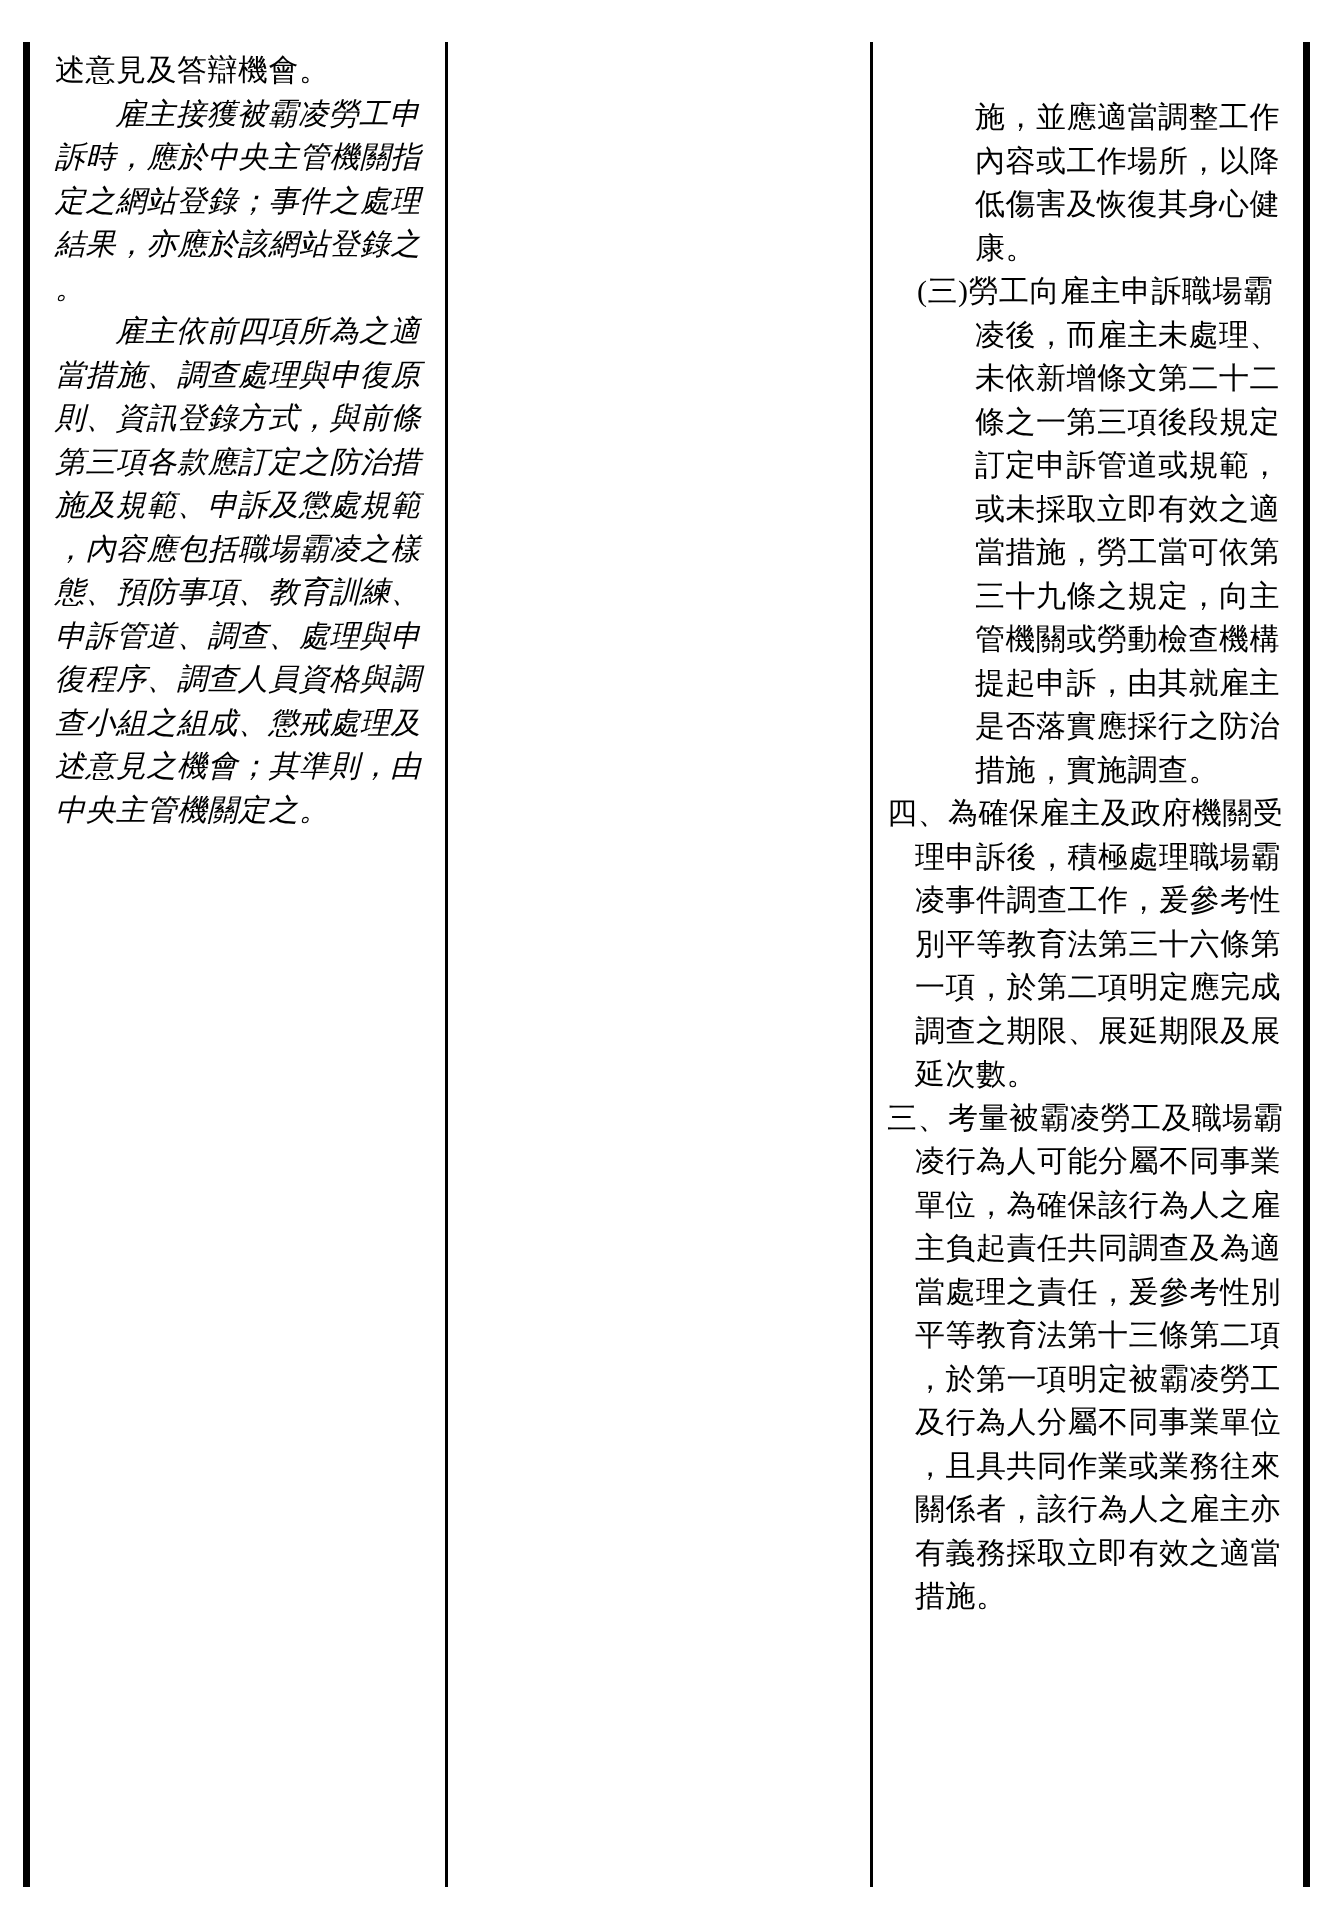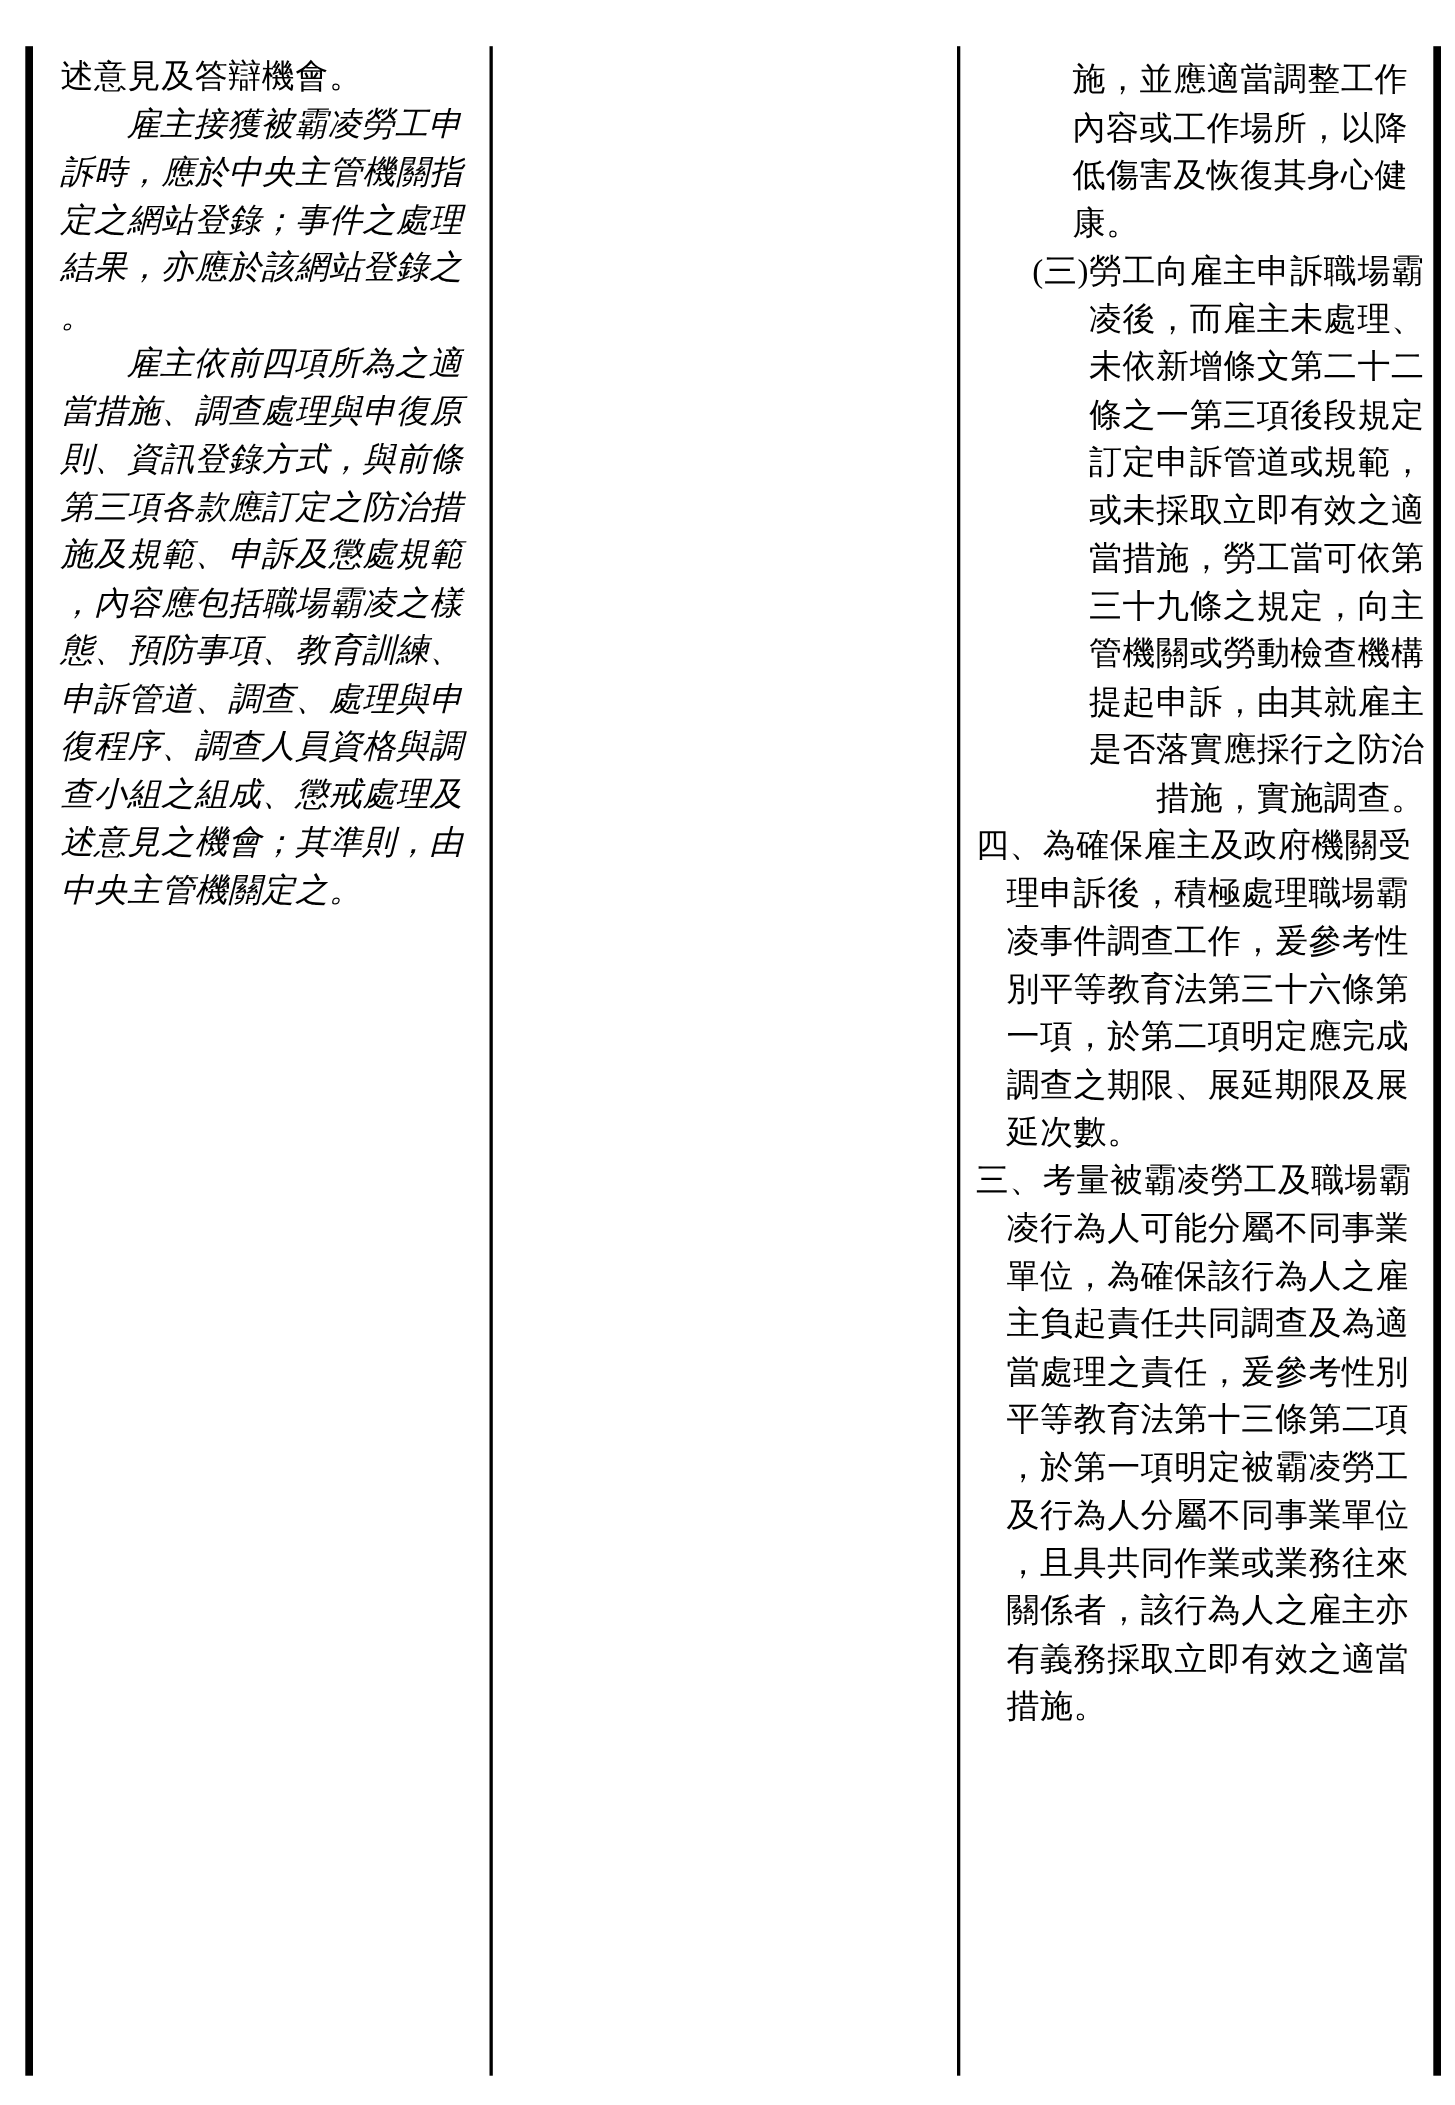--- a/index.html
+++ b/index.html
@@ -26,22 +26,22 @@
     width:430px;
     padding:9px 8px 0 14px;
   }
   .para,.blk{
     font-size:30px;line-height:43.5px;
     white-space:pre-line;
     letter-spacing:0.5px;
   }
   .para.indent{text-indent:2em;font-style:italic;}
   
-  .blk.cont-sub{padding-left:88px;}
-  .blk.sub-item{padding-left:88px;text-indent:-58px;text-align:right;}
+  .blk.cont-sub{padding-left:88px;margin-top:44px;}
+  .blk.sub-item{padding-left:88px;text-indent:-58px;}
   .blk.num-item{padding-left:28px;text-indent:-28px;}
 </style>
 </head>
 <body>
 
 <div class="table">
   <div class="col col-left" id="col-left">
       <div class="para">述意見及答辯機會。</div>
       <div class="para indent">雇主接獲被霸凌勞工申
 訴時，應於中央主管機關指

